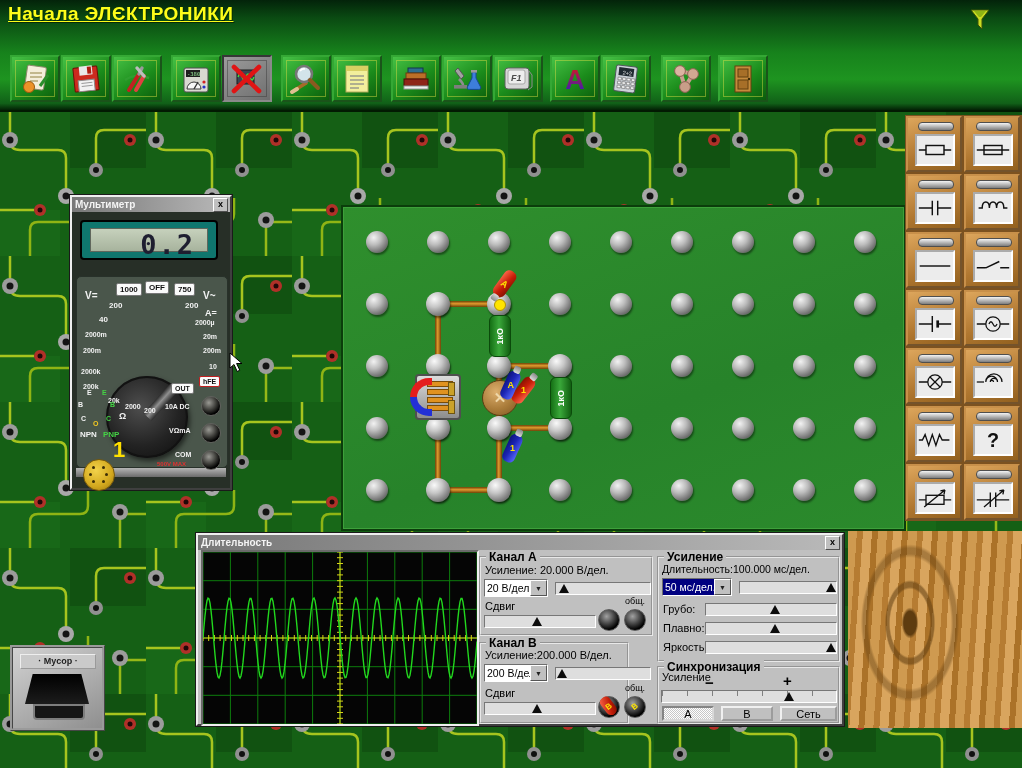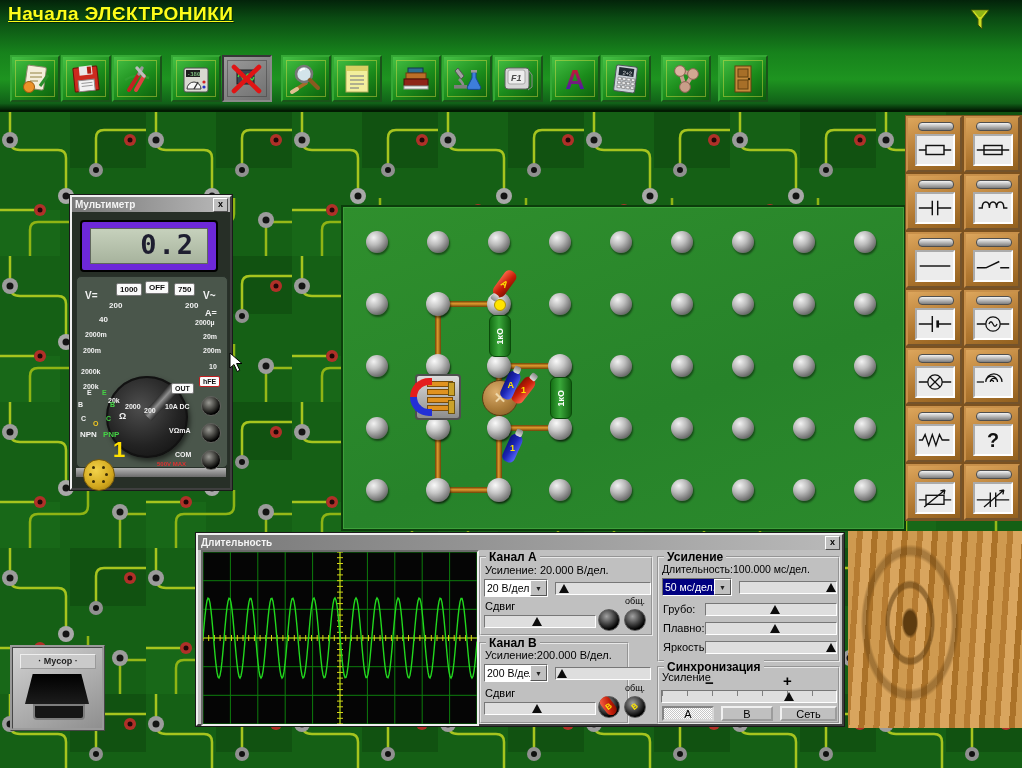--- a/index.html
+++ b/index.html
@@ -94,21 +94,21 @@
   .hsB{position:absolute;left:-7px;top:21px;width:22px;height:19px;border-bottom:7px solid #2330d6;
     border-left:7px solid #2330d6;border-bottom-left-radius:22px;box-sizing:border-box;}
   .pin{position:absolute;right:4px;width:5px;height:12px;background:#caa22a;border:1px solid #6e5410;}
   #mic{position:absolute;left:139px;top:173px;width:34px;height:34px;border-radius:50%;z-index:2;
     background:radial-gradient(circle at 38% 32%,#dcae6c,#aa7c3a 55%,#7c5622);
     border:1px solid #593c12;display:flex;align-items:center;justify-content:center;
     color:#efd7a8;font-size:15px;font-weight:bold;}
 
   
   #mm-body{position:relative;height:276px;background:#272f27;}
-  #mm-lcd{position:absolute;left:8px;top:8px;width:138px;height:52px;background:#6d28d9;
+  #mm-lcd{position:absolute;left:8px;top:8px;width:138px;height:40px;background:#0f766e;
     border:2px solid #000;border-radius:4px;box-sizing:border-box;}
   #mm-screen{position:absolute;inset:6px 8px;background:linear-gradient(#c6d1bc,#a7b39d);
     border:1px solid #60675c;}
   #mm-digits{position:absolute;right:12px;top:0px;font-family:"DejaVu Sans Mono",monospace;
     font-size:27px;font-weight:bold;color:#1e1e30;letter-spacing:2px;}
   #mm-face{position:absolute;left:4px;top:64px;width:150px;height:190px;background:#4a564b;
     border:1px solid #28312a;border-radius:5px;}
   .ml{position:absolute;color:#f2f2f2;font-size:8px;font-weight:bold;white-space:nowrap;z-index:2;}
   .mlg{color:#45d245;}
   .chip{position:absolute;background:#fafafa;border:1px solid #777;border-radius:2px;color:#111;

